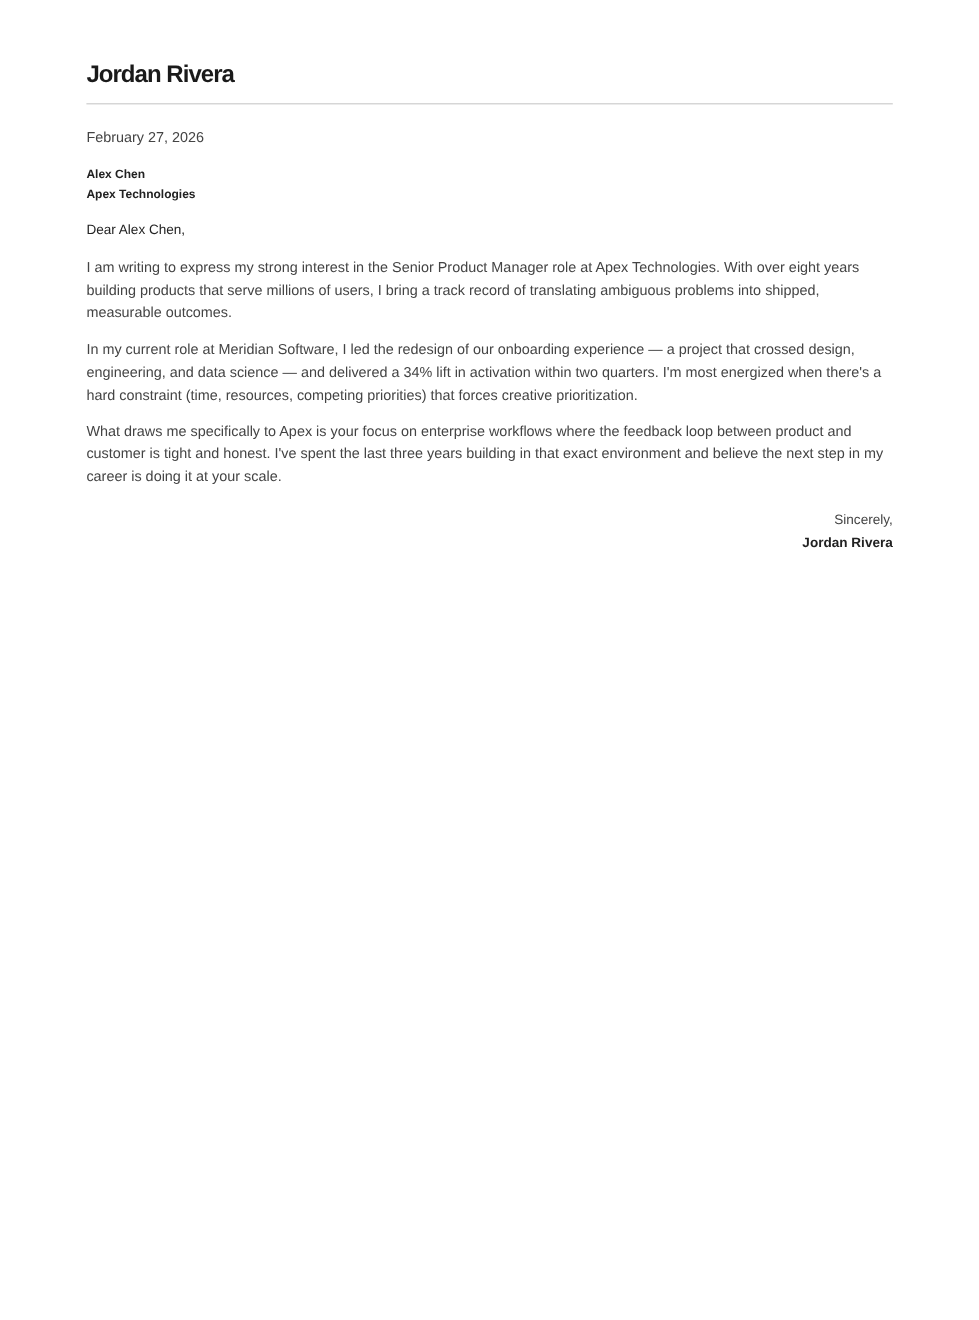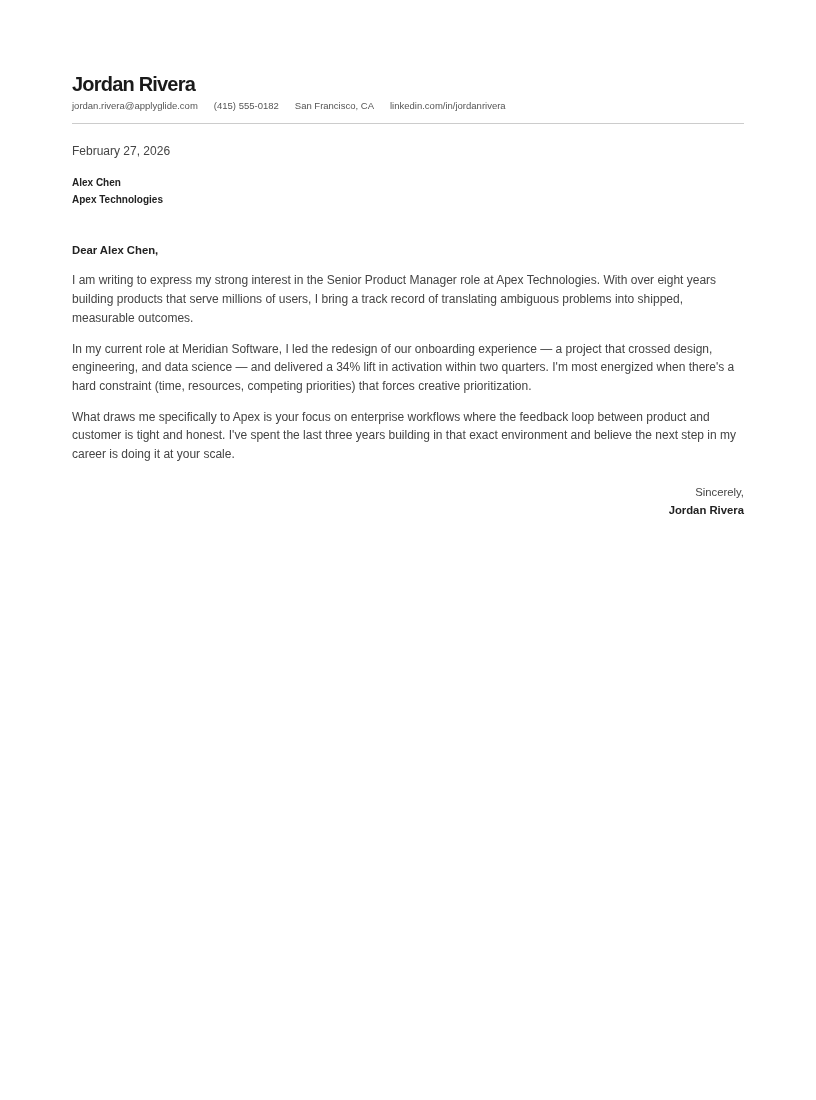--- a/index.html
+++ b/index.html
@@ -6,21 +6,21 @@
   html, body {
     background: #ffffff;
     font-family: "Liberation Sans", sans-serif;
   }
   body {
     width: 816px;
     height: 1100px;
     overflow: hidden;
   }
   .page {
-    padding: 72px 72px 0 72px;
+    padding: 50px 72px 0 72px;
     width: 816px;
   }
   .sender-name {
     font-size: 20px;
     font-weight: 700;
     line-height: 1.2;
     letter-spacing: -0.8px;
     color: #1a1a1a;
   }
   .contact-row {
@@ -49,24 +49,24 @@
     line-height: 17.3px;
   }
   .recipient-name, .recipient-company {
     font-weight: 700;
     color: #222222;
   }
   .recipient-title {
     color: #888888;
   }
   .salutation {
-    margin-top: 32px;
+    margin-top: 12px;
     font-size: 11.3px;
     line-height: 18.7px;
-    font-weight: 700;
+    font-weight: 400;
     color: #222222;
   }
   .body-paragraph {
     margin-top: 12px;
     font-size: 12px;
     line-height: 18.7px;
     color: #444444;
   }
   .closing-block {
     margin-top: 19px;
@@ -80,26 +80,20 @@
     color: #222222;
   }
 </style>
 </head>
 <body>
 
 <div class="page">
 
   <header>
     <h1 class="sender-name">Jordan Rivera</h1>
-    <div class="contact-row">
-      <span>jordan.rivera@applyglide.com</span>
-      <span>(415) 555-0182</span>
-      <span>San Francisco, CA</span>
-      <span>linkedin.com/in/jordanrivera</span>
-    </div>
     <hr class="header-divider">
   </header>
 
   <div class="letter-date">February 27, 2026</div>
 
   <div class="recipient">
     <div class="recipient-name">Alex Chen</div>
     <div class="recipient-company">Apex Technologies</div>
   </div>
 

